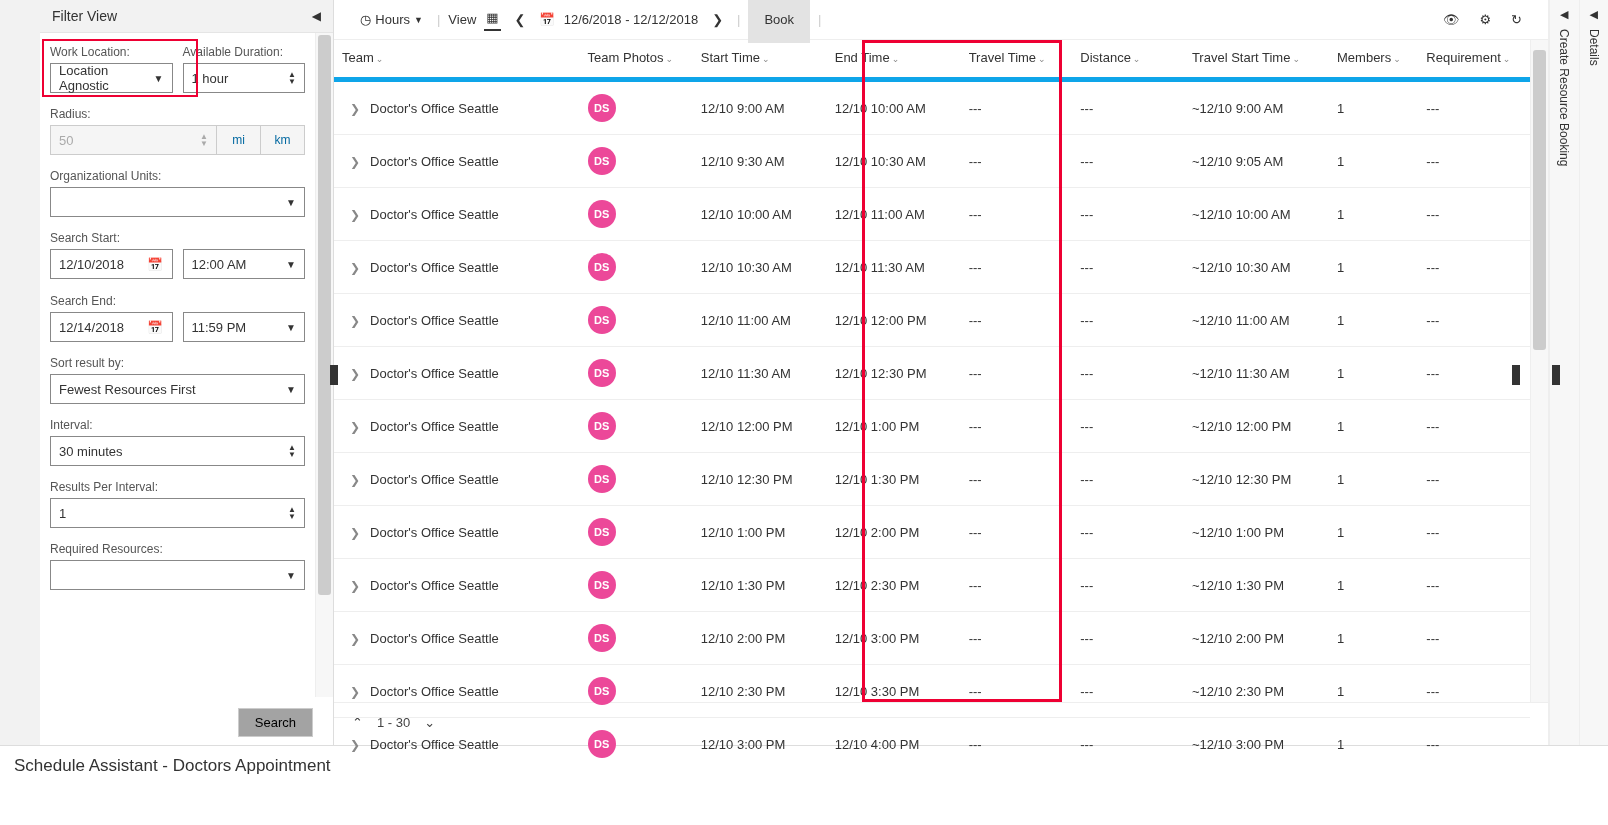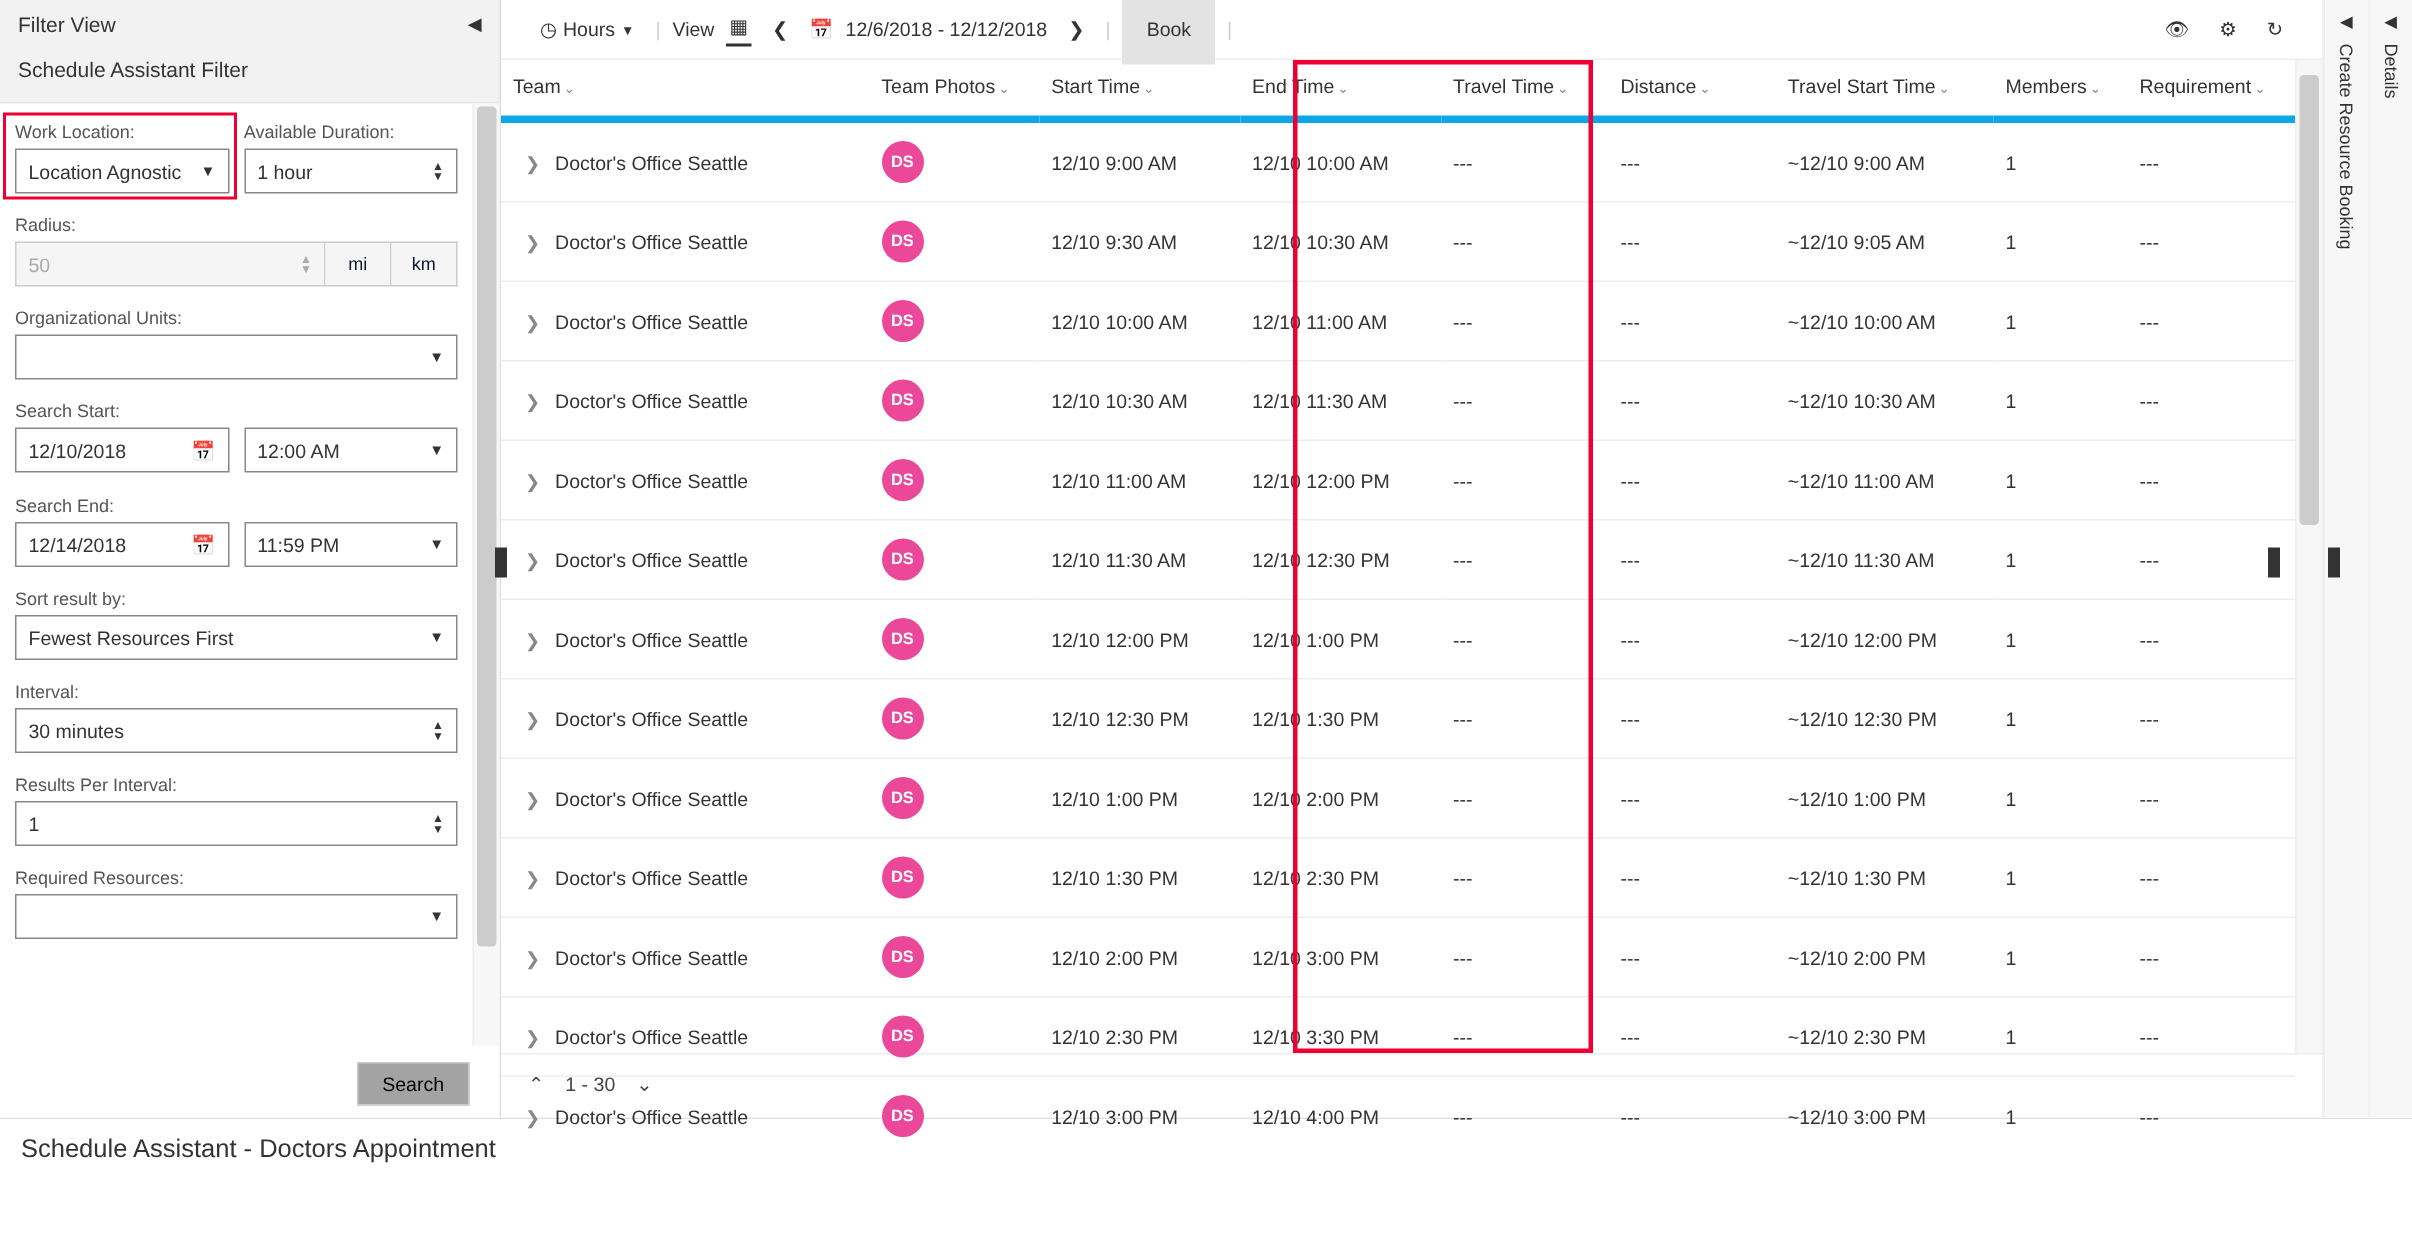--- a/index.html
+++ b/index.html
@@ -1,41 +1,41 @@
 <!DOCTYPE html>
 <html><head>
 <meta charset="utf-8">
 <style>
 * { box-sizing: border-box; margin: 0; padding: 0; font-family: "Segoe UI", Arial, sans-serif; }
 body { background: #fff; width: 1608px; height: 825px; overflow: hidden; position: relative; font-size: 13px; color: #333; }
 .main-wrap { display: flex; height: 745px; }
 
 
-.filter-panel { width: 334px; background: #f2f2f2; border-right: 1px solid #ddd; position: relative; display: flex; flex-direction: column; }
+.filter-panel { width: 334px; background: #f2f2f2; border-right: 1px solid #ddd; position: relative; display: flex; flex-direction: column; padding-left: 40px; }
 .filter-header { padding: 8px 12px; display: flex; justify-content: space-between; align-items: center; }
 .filter-header .title { font-size: 14px; }
 .filter-collapse { cursor: pointer; font-size: 12px; color: #333; }
 .sa-filter-title { padding: 6px 12px 14px; font-size: 14px; }
 
 .filter-body { background: #fff; border-top: 1px solid #e5e5e5; flex: 1; overflow: hidden; position: relative; }
 .filter-scroll { position: absolute; top: 0; left: 0; right: 18px; bottom: 48px; overflow-y: auto; padding: 12px 10px; }
 .filter-scrollbar { position: absolute; right: 0; top: 0; bottom: 48px; width: 18px; background: #f7f7f7; border-left: 1px solid #eee; }
 .filter-scrollbar .thumb { position: absolute; top: 2px; left: 2px; right: 2px; height: 560px; background: #ccc; border-radius: 3px; }
 
 .filter-row { display: flex; gap: 10px; margin-bottom: 14px; }
 .field { flex: 1; }
 .field-label { font-size: 12px; color: #555; margin-bottom: 4px; display: block; }
 .control { border: 1px solid #888; background: #fff; height: 30px; display: flex; align-items: center; padding: 0 8px; justify-content: space-between; font-size: 13px; }
 .control .caret { font-size: 10px; }
 .control .spin { display: flex; flex-direction: column; line-height: 7px; font-size: 8px; }
 .control.disabled { background: #f5f5f5; color: #aaa; border-color: #ccc; }
 
 .radius-row { display: flex; gap: 0; }
 .radius-row .control { flex: 1; }
-.unit-btn { width: 44px; height: 30px; border: 1px solid #ccc; border-left: 0; background: #f5f5f5; color: #0f172a; display: flex; align-items: center; justify-content: center; font-size: 12px; }
+.unit-btn { width: 44px; height: 30px; border: 1px solid #ccc; border-left: 0; background: #f5f5f5; color: #0369a1; display: flex; align-items: center; justify-content: center; font-size: 12px; }
 
 .red-box-filter { position: absolute; border: 2px solid #e03; pointer-events: none; }
 
 .search-footer { position: absolute; bottom: 0; right: 0; padding: 8px 20px; }
 .search-btn { background: #a3a3a3; border: 1px solid #ccc; padding: 6px 16px; font-size: 13px; cursor: pointer; }
 
 
 .grid-area { flex: 1; position: relative; background: #fff; }
 .toolbar { display: flex; align-items: center; height: 40px; padding: 0 20px; gap: 8px; border-bottom: 1px solid #eee; font-size: 13px; color: #333; }
 .tb-btn { display: flex; align-items: center; gap: 4px; padding: 4px 6px; cursor: pointer; }
@@ -81,21 +81,20 @@
 </head>
 <body>
 
 <div class="main-wrap">
 
   <div class="filter-panel">
     <div class="filter-header">
       <span class="title">Filter View</span>
       <span class="filter-collapse">◀</span>
     </div>
-    <div class="sa-filter-title">Schedule Assistant Filter</div>
 
     <div class="filter-body">
       <div class="filter-scroll">
 
         <div class="filter-row" style="position:relative;">
           <div class="red-box-filter" style="left:-8px; top:-6px; width:156px; height:58px;"></div>
           <div class="field">
             <span class="field-label">Work Location:</span>
             <div class="control">
               <span>Location Agnostic</span>

